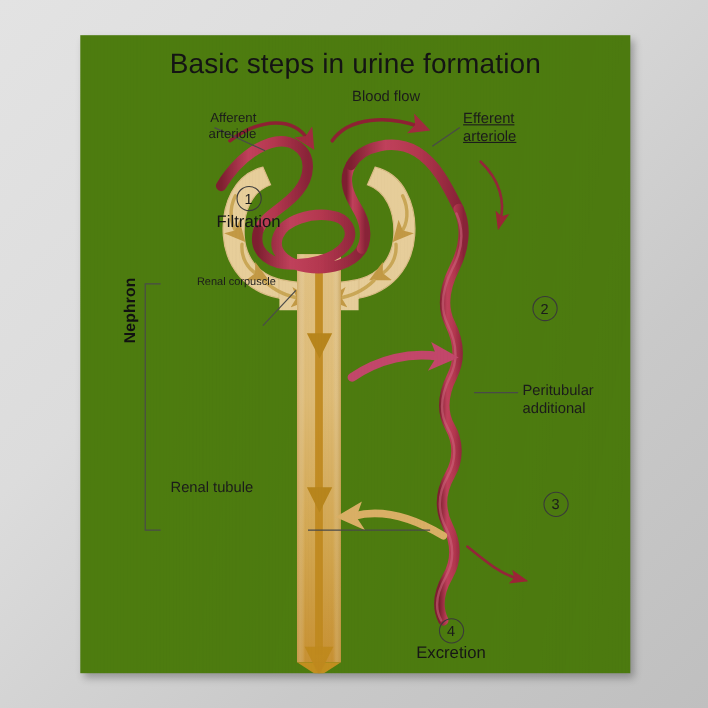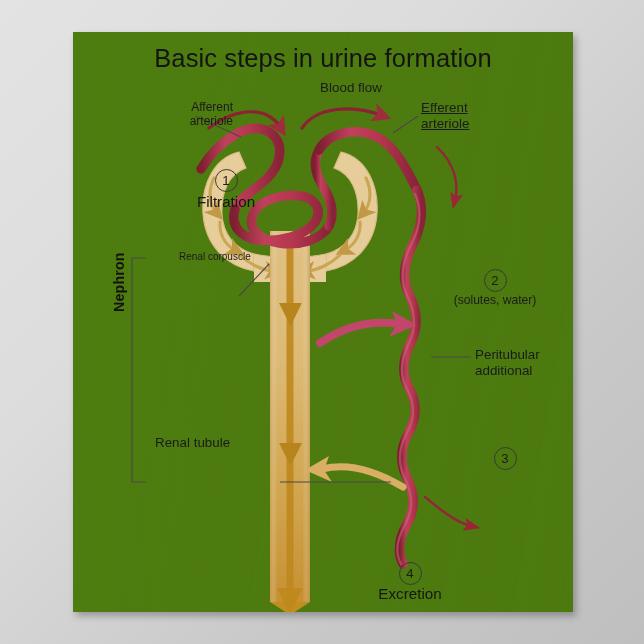--- a/index.html
+++ b/index.html
@@ -222,21 +222,20 @@
 additional</div>
 
     <div class="step s1">
       <div class="circnum">1</div>
       <div class="steplab">Filtration</div>
       <div class="stepsub"></div>
     </div>
 
     <div class="step s2">
       <div class="circnum">2</div>
-      <div class="stepsub">(solutes, water)</div>
     </div>
 
     <div class="step s3">
       <div class="circnum">3</div>
     </div>
 
     <div class="step s4">
       <div class="circnum">4</div>
       <div class="steplab">Excretion</div>
       <div class="stepsub"></div>

